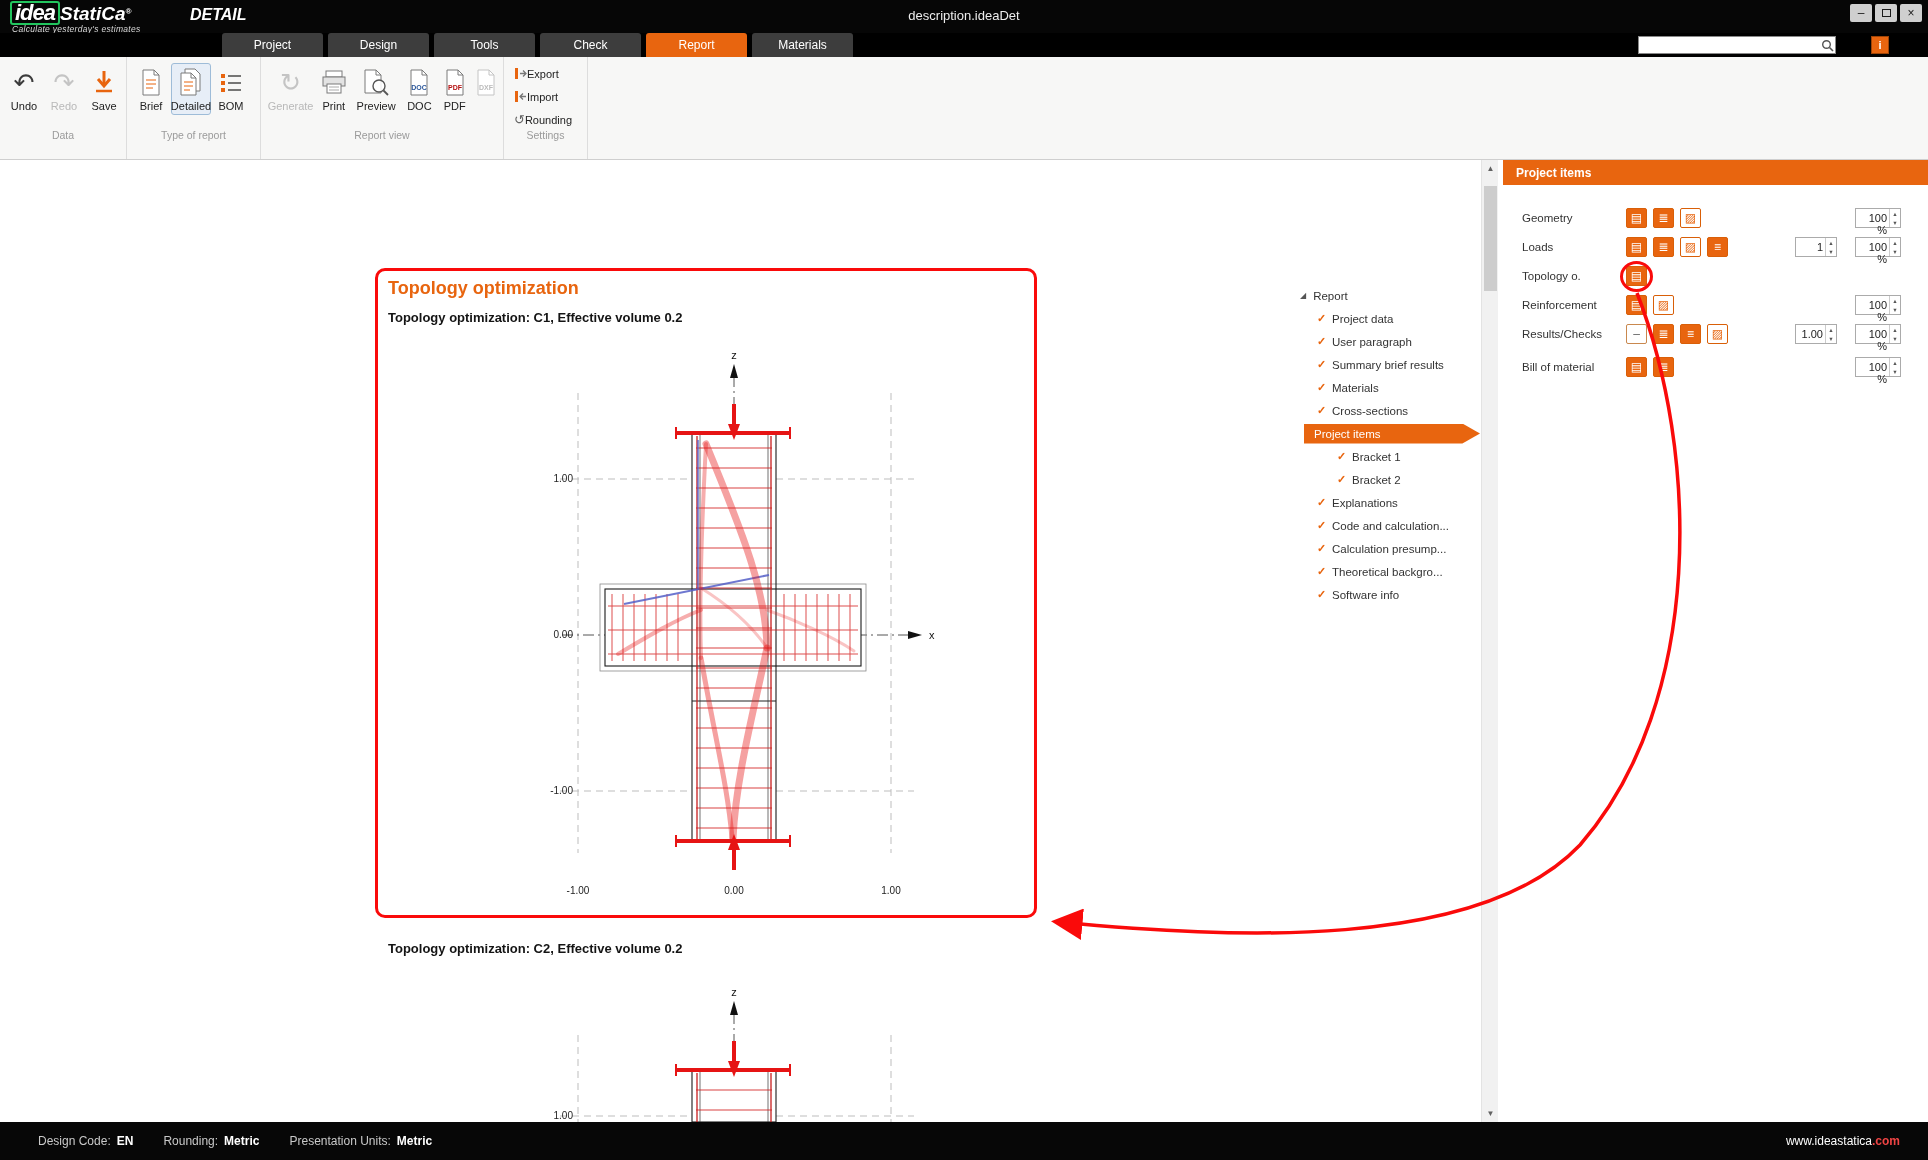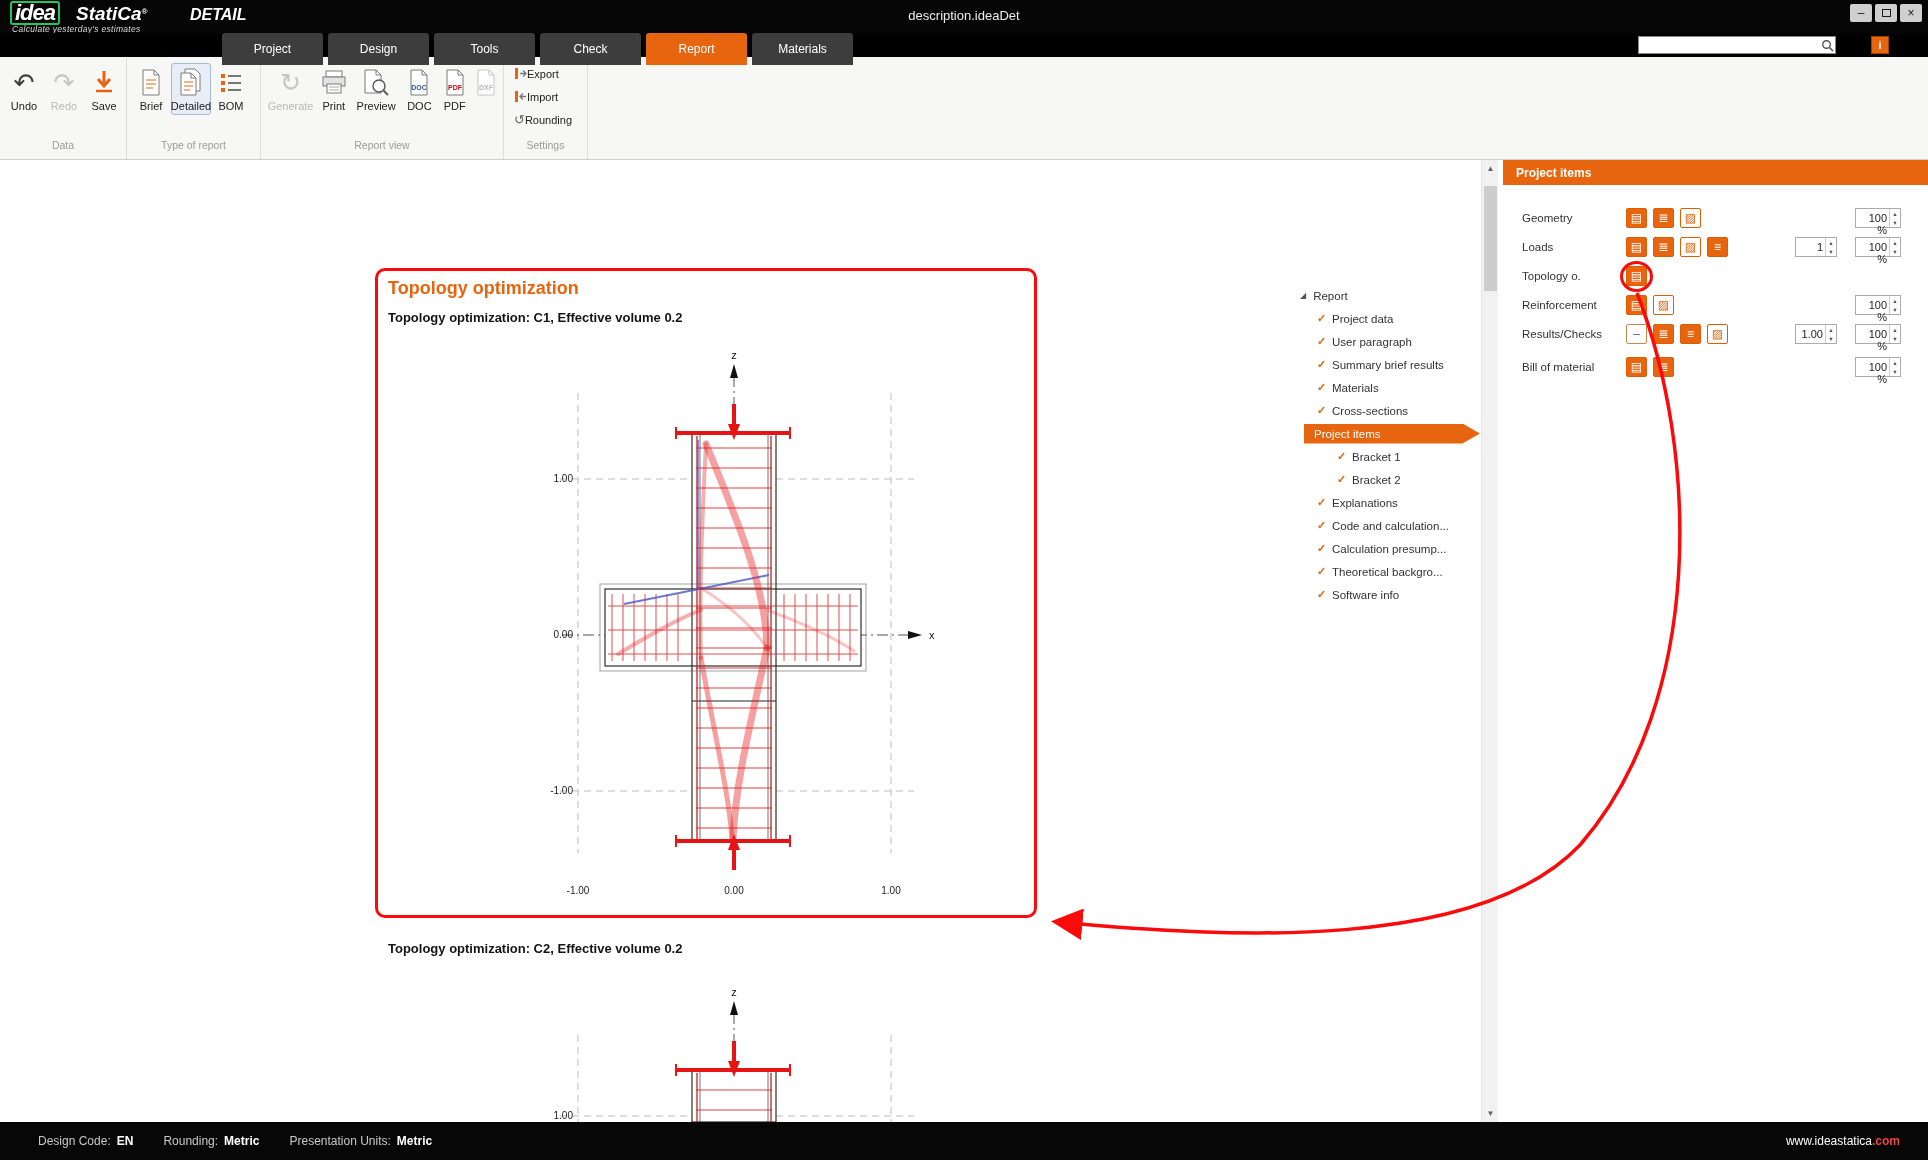--- a/index.html
+++ b/index.html
@@ -3,47 +3,47 @@
 <meta charset="utf-8">
 <style>
   *{margin:0;padding:0;box-sizing:border-box}
   html,body{width:1928px;height:1160px;overflow:hidden;font-family:"Liberation Sans",sans-serif;background:#fff}
   body{position:relative}
 
   
   .titlebar{position:absolute;left:0;top:0;width:1928px;height:33px;background:#060606;color:#fff;z-index:10}
   .logo{position:absolute;left:10px;top:1px;font-style:italic;font-weight:bold;white-space:nowrap}
   .logo .idea{font-size:22px;letter-spacing:-1px;border:2px solid #22c55e;padding:0 3px;border-radius:3px;display:inline-block;line-height:20px}
-  .logo .statica{font-size:19px;margin-left:16px}
+  .logo .statica{font-size:19px;margin-left:0}
   .logo .reg{font-size:8px;vertical-align:super}
   .tagline{position:absolute;left:12px;top:24px;font-size:8.5px;font-style:italic;color:#d9d9d9;letter-spacing:.3px}
   .mode{position:absolute;left:190px;top:6px;font-size:16px;font-weight:bold;font-style:italic;color:#fff}
   .doctitle{position:absolute;left:50%;top:8px;transform:translateX(-50%);font-size:13px;color:#ededed}
   .winbtns{position:absolute;right:6px;top:4px;display:flex;gap:3px}
   .winbtn{width:22px;height:18px;background:#cfcfcf;color:#1b1b1b;display:flex;align-items:center;justify-content:center;font-size:12px;border-radius:2px;line-height:1}
   .winbtn .box{width:9px;height:8px;border:1.5px solid #1b1b1b;display:block}
 
   
   .tabbar{position:absolute;left:0;top:33px;width:1928px;height:24px;background:#000;z-index:10}
-  .tabs{position:absolute;left:222px;top:0;height:32px;display:flex;gap:5px}
+  .tabs{position:absolute;left:222px;top:0;height:24px;display:flex;gap:5px}
   .tab{min-width:101px;padding:0 10px;display:flex;align-items:center;justify-content:center;background:#3d3d3d;color:#fff;font-size:12px;border-radius:3px 3px 0 0}
   .tab.active{background:#e8650f}
   .searchbox{position:absolute;left:1638px;top:3px;width:198px;height:18px;background:#fff;display:flex;align-items:center;border:1px solid #888}
   .searchbox input{flex:1;border:none;outline:none;height:14px;font-size:11px;padding:0 4px;font-family:"Liberation Sans",sans-serif}
   .searchbox .mag{width:16px;height:16px;display:flex;align-items:center;justify-content:center}
   .infobox{position:absolute;left:1871px;top:3px;width:18px;height:18px;background:#e8650f;border:1px solid #9e4406;color:#fff;font-weight:bold;font-size:11px;display:flex;align-items:center;justify-content:center}
 
   
   .ribbon{position:absolute;left:0;top:57px;width:1928px;height:103px;background:#f7f7f6;border-bottom:1px solid #cfcfcf;z-index:9}
   .rgroup{position:absolute;top:0;height:102px;border-right:1px solid #ddd}
   .g-data{left:0;width:127px}
   .g-type{left:127px;width:134px}
   .g-view{left:261px;width:243px}
   .g-set{left:504px;width:84px}
-  .gcap{position:absolute;bottom:8px;width:100%;text-align:center;font-size:10.5px;color:#9b9b9b}
+  .gcap{position:absolute;bottom:18px;width:100%;text-align:center;font-size:10.5px;color:#9b9b9b}
   .gbtns{display:flex;padding:6px 2px 0 4px}
   .rbtn{width:40px;display:flex;flex-direction:column;align-items:center;gap:2px;padding:2px 0;border:1px solid transparent;border-radius:3px}
   .rbtn .ic{height:32px;display:flex;align-items:center;justify-content:center}
   .rbtn .lbl{font-size:11px;color:#222;white-space:nowrap}
   .rbtn.disabled .lbl{color:#b9b9b9}
   .rbtn.selected{background:#e7eef7;border-color:#9ebcd8}
   .uglyph{font-size:25px;color:#3c3c3c;line-height:1}
   .uglyph.dis{color:#c4c4c4}
   .srow{display:flex;align-items:center;height:21px;padding-left:10px;font-size:11px;color:#222;margin-top:2px}
   .srow:first-child{margin-top:6px}

